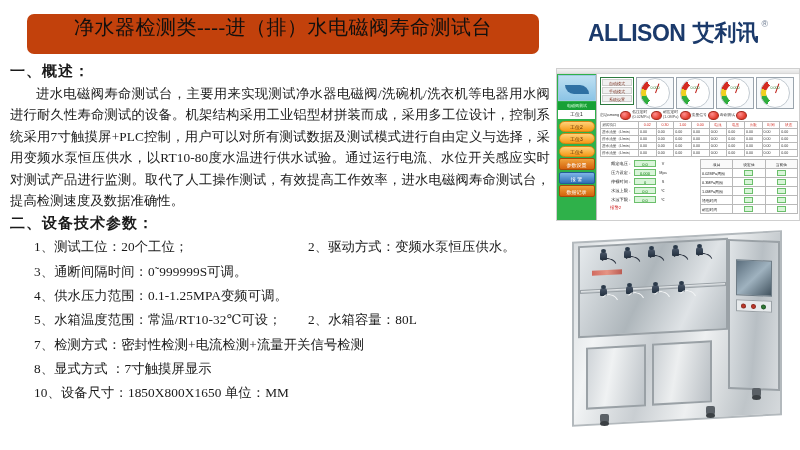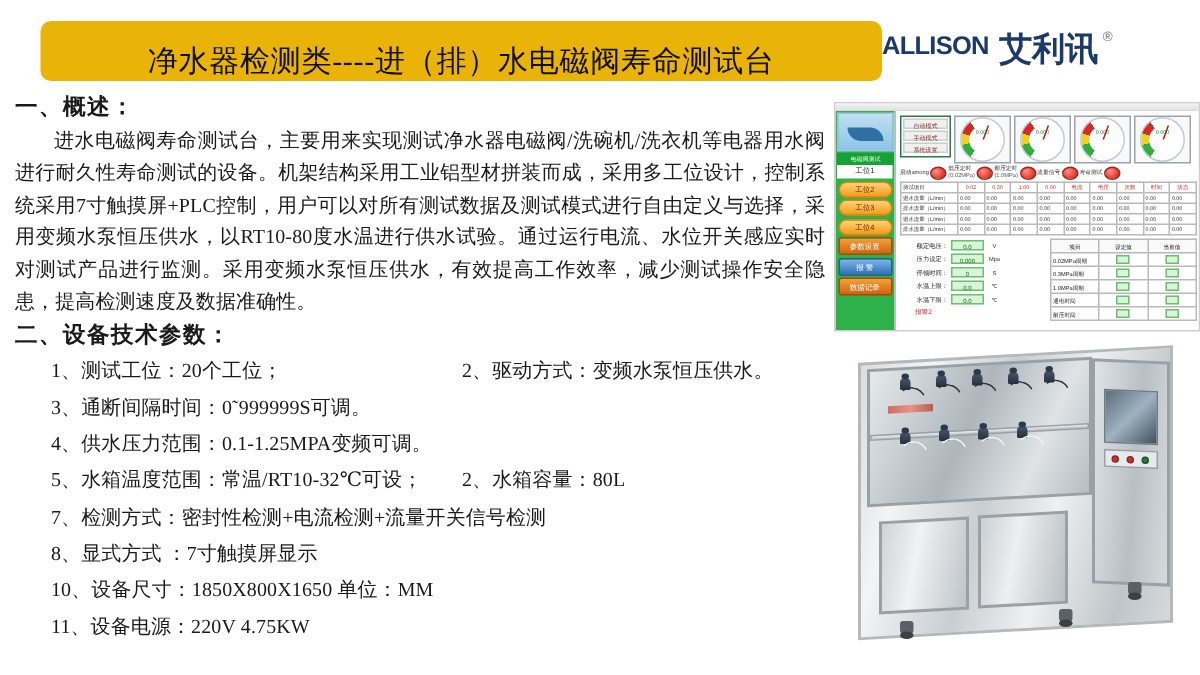--- a/index.html
+++ b/index.html
@@ -8,43 +8,43 @@
     background: #ffffff;
     font-family: "Liberation Serif", "DejaVu Serif", serif;
     color: #1a1a1a;
     position: relative;
   }
 
   
   #title-banner {
     position: absolute;
     left: 27px; top: 14px;
-    width: 561px; height: 40px;
-    background: #eab308;
+    width: 512px; height: 40px;
+    background: #c2410c;
     border-radius: 7px;
-    display: flex; align-items: flex-end; justify-content: center;
+    display: flex; align-items: flex-start; justify-content: center;
   }
   #title-banner .title-text {
     font-family: "Liberation Serif", "DejaVu Serif", serif;
     font-size: 20px;
     letter-spacing: 0.5px;
     color: #12100e;
     white-space: nowrap;
   }
 
   
   #brand-logo {
     position: absolute;
     left: 588px; top: 22px;
     display: flex; align-items: flex-start;
   }
   #brand-logo .brand-en {
     font-family: "Liberation Sans", sans-serif;
     font-weight: bold;
-    font-size: 17px;
+    font-size: 23px;
     letter-spacing: -0.5px;
     color: #1b3a6b;
     line-height: 1;
     text-align: right;
   }
   #brand-logo .brand-cn {
     font-family: "Liberation Sans", sans-serif;
     font-weight: bold;
     font-size: 22px;
     color: #1b3a6b;
@@ -380,21 +380,21 @@
 </div>
 
 <div id="brand-logo">
   <span class="brand-en">ALLISON</span>
   <span class="brand-cn">艾利讯</span>
   <span class="brand-reg">®</span>
 </div>
 
 <div id="doc-body">
   <div class="section-head">一、概述：</div>
-  <div class="para">进水电磁阀寿命测试台，主要用来实现测试净水器电磁阀/洗碗机/洗衣机等电器用水阀进行耐久性寿命测试的设备。机架结构采用工业铝型材拼装而成，采用多工位设计，控制系统采用7寸触摸屏+PLC控制，用户可以对所有测试数据及测试模式进行自由定义与选择，采用变频水泵恒压供水，以RT10-80度水温进行供水试验。通过运行电流、水位开关感应实时对测试产品进行监测。采用变频水泵恒压供水，有效提高工作效率，减少测试操作安全隐患，提高检测速度及数据准确性。</div>
+  <div class="para">进水电磁阀寿命测试台，主要用来实现测试净水器电磁阀/洗碗机/洗衣机等电器用水阀进行耐久性寿命测试的设备。机架结构采用工业铝型材拼装而成，采用多工位设计，控制系统采用7寸触摸屏+PLC控制，用户可以对所有测试数据及测试模式进行自由定义与选择，采用变频水泵恒压供水，以RT10-80度水温进行供水试验。通过运行电流、水位开关感应实时对测试产品进行监测。取代了人工操作测试，有效提高工作效率，进水电磁阀寿命测试台，提高检测速度及数据准确性。</div>
   <div class="section-head" style="margin-top:3px">二、设备技术参数：</div>
 
   <div id="spec-list">
     <div class="spec-row">
       <span>1、测试工位：20个工位；</span>
       <span class="col-b">2、驱动方式：变频水泵恒压供水。</span>
     </div>
     <div class="spec-row">
       <span>3、通断间隔时间：0˜999999S可调。</span>
       <span class="col-b"></span>
@@ -409,24 +409,20 @@
     </div>
     <div class="spec-row">
       <span>7、检测方式：密封性检测+电流检测+流量开关信号检测</span>
       <span class="col-b"></span>
     </div>
     <div class="spec-row">
       <span>8、显式方式 ：7寸触摸屏显示</span>
     </div>
     <div class="spec-row">
       <span>10、设备尺寸：1850X800X1650 单位：MM</span>
-      <span class="col-b"></span>
-    </div>
-    <div class="spec-row">
-      <span>11、设备电源：220V 4.75KW</span>
       <span class="col-b"></span>
     </div>
   </div>
 </div>
 
 <div id="hmi-panel">
   <div id="hmi-titlebar"></div>
 
   <div id="hmi-sidebar">
     <div id="hmi-logo-box">

